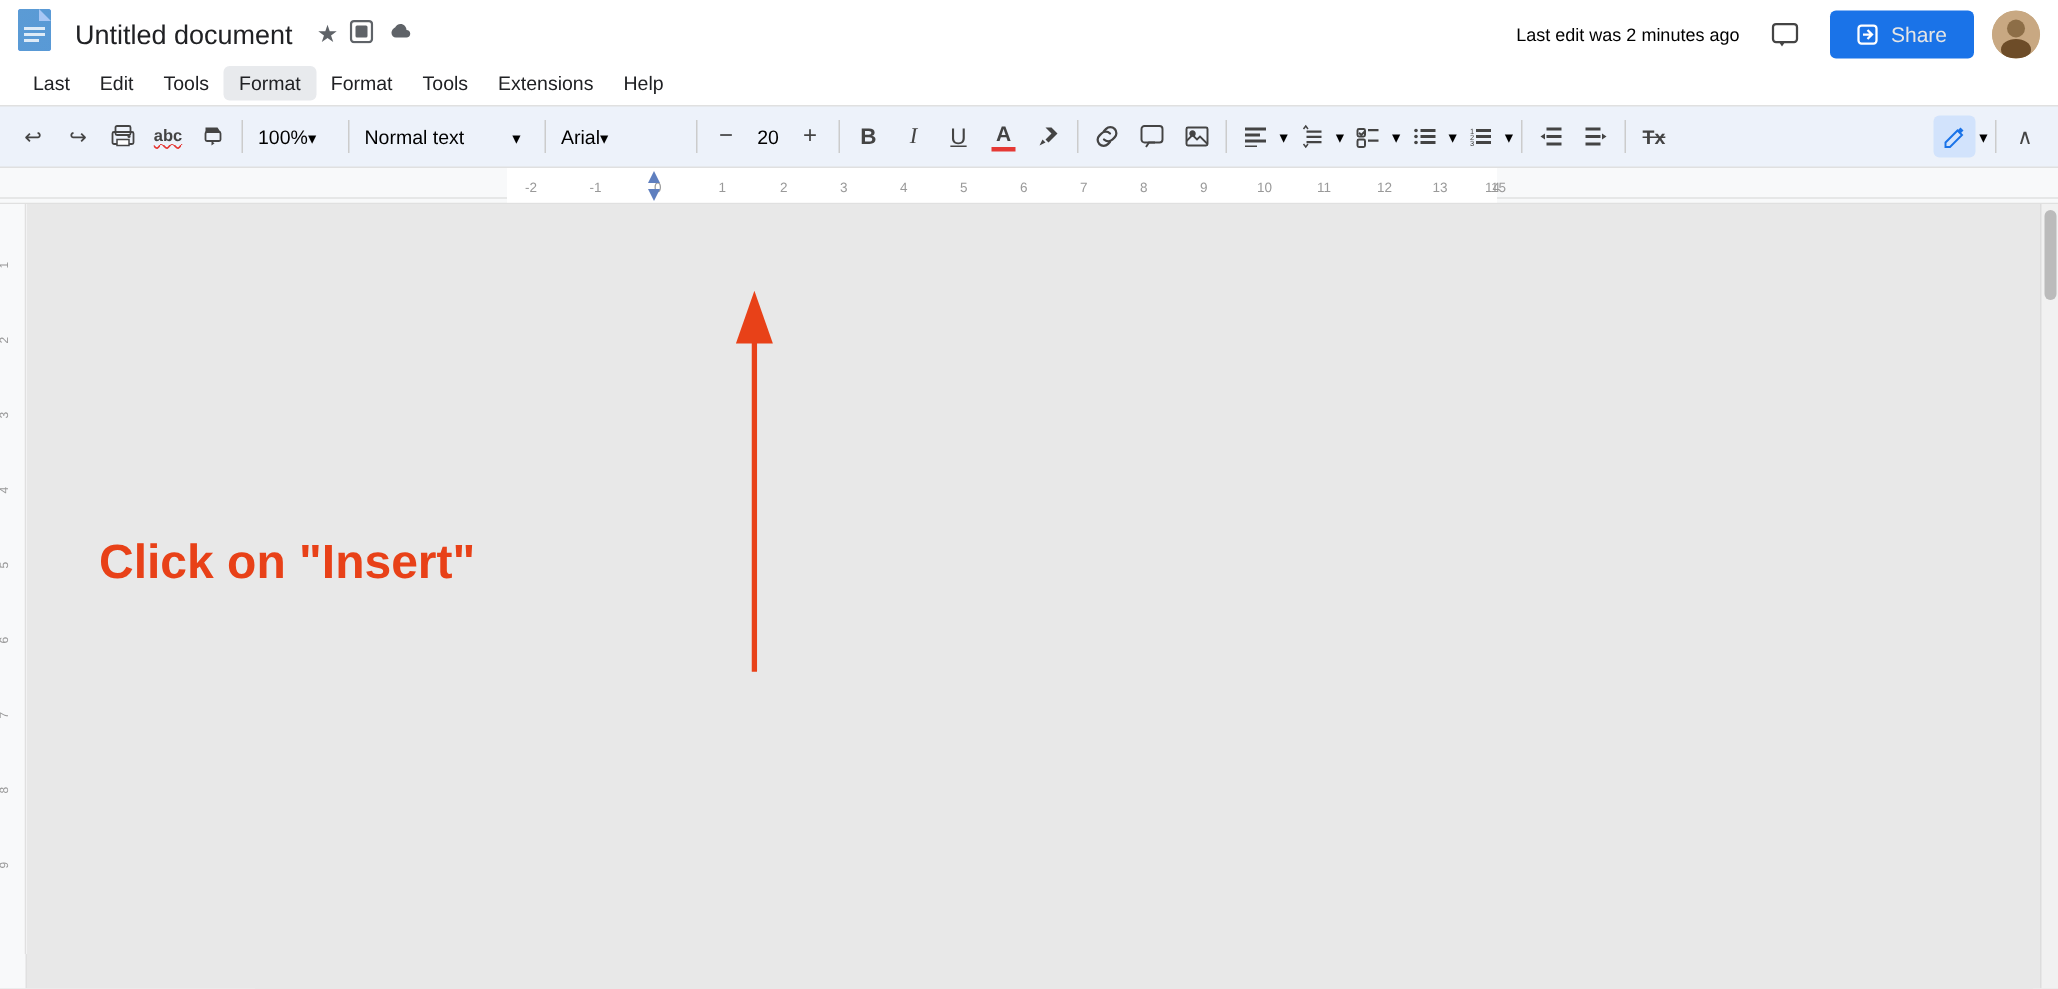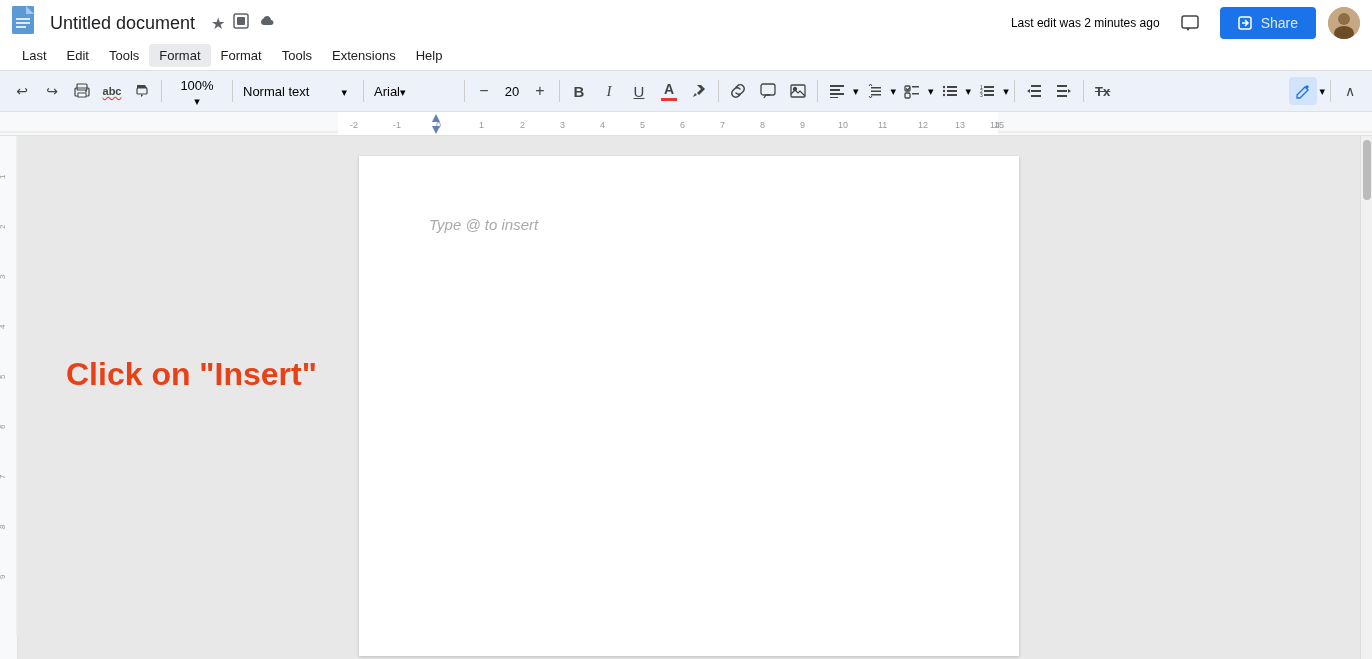--- a/index.html
+++ b/index.html
@@ -111,21 +111,21 @@
     .tb-select {
       height: 28px;
       border: 1px solid transparent;
       border-radius: 4px;
       background: transparent;
       font-size: 13px;
       cursor: pointer;
       padding: 0 4px;
       display: flex; align-items: center;
     }
-    #zoom-select { width: 60px; flex-direction: column; }
+    #zoom-select { width: 60px; }
     #style-select { width: 120px; gap: 32px; }
     #font-select { width: 90px; }
     #fontsize-display { 
       display: flex; align-items: center; gap: 2px;
       font-size: 13px;
     }
     .tb-bold { font-weight: bold; font-size: 15px; }
     .tb-italic { font-style: italic; font-size: 15px; font-family: Georgia, serif; }
     .tb-underline { text-decoration: underline; font-size: 15px; }
     .text-color-btn {
@@ -544,21 +544,18 @@
         <defs>
           <marker id="arrowhead" markerWidth="10" markerHeight="7" refX="5" refY="3.5" orient="auto">
             <polygon points="0 7, 10 3.5, 0 0" fill="#e84118"></polygon>
           </marker>
         </defs>
         <path d="M 165 310 L 165 75" stroke="#e84118" stroke-width="3.5" fill="none" marker-end="url(#arrowhead)"></path>
       </svg>
       <div id="annotation-text">Click on "Insert"</div>
     </div>
 
-    <div id="page">
-      <span id="placeholder-text">Type @ to insert</span>
-    </div>
   </div>
 
   <div id="right-scrollbar">
     <div class="scroll-thumb"></div>
   </div>
 </div>
 
 </body></html>

